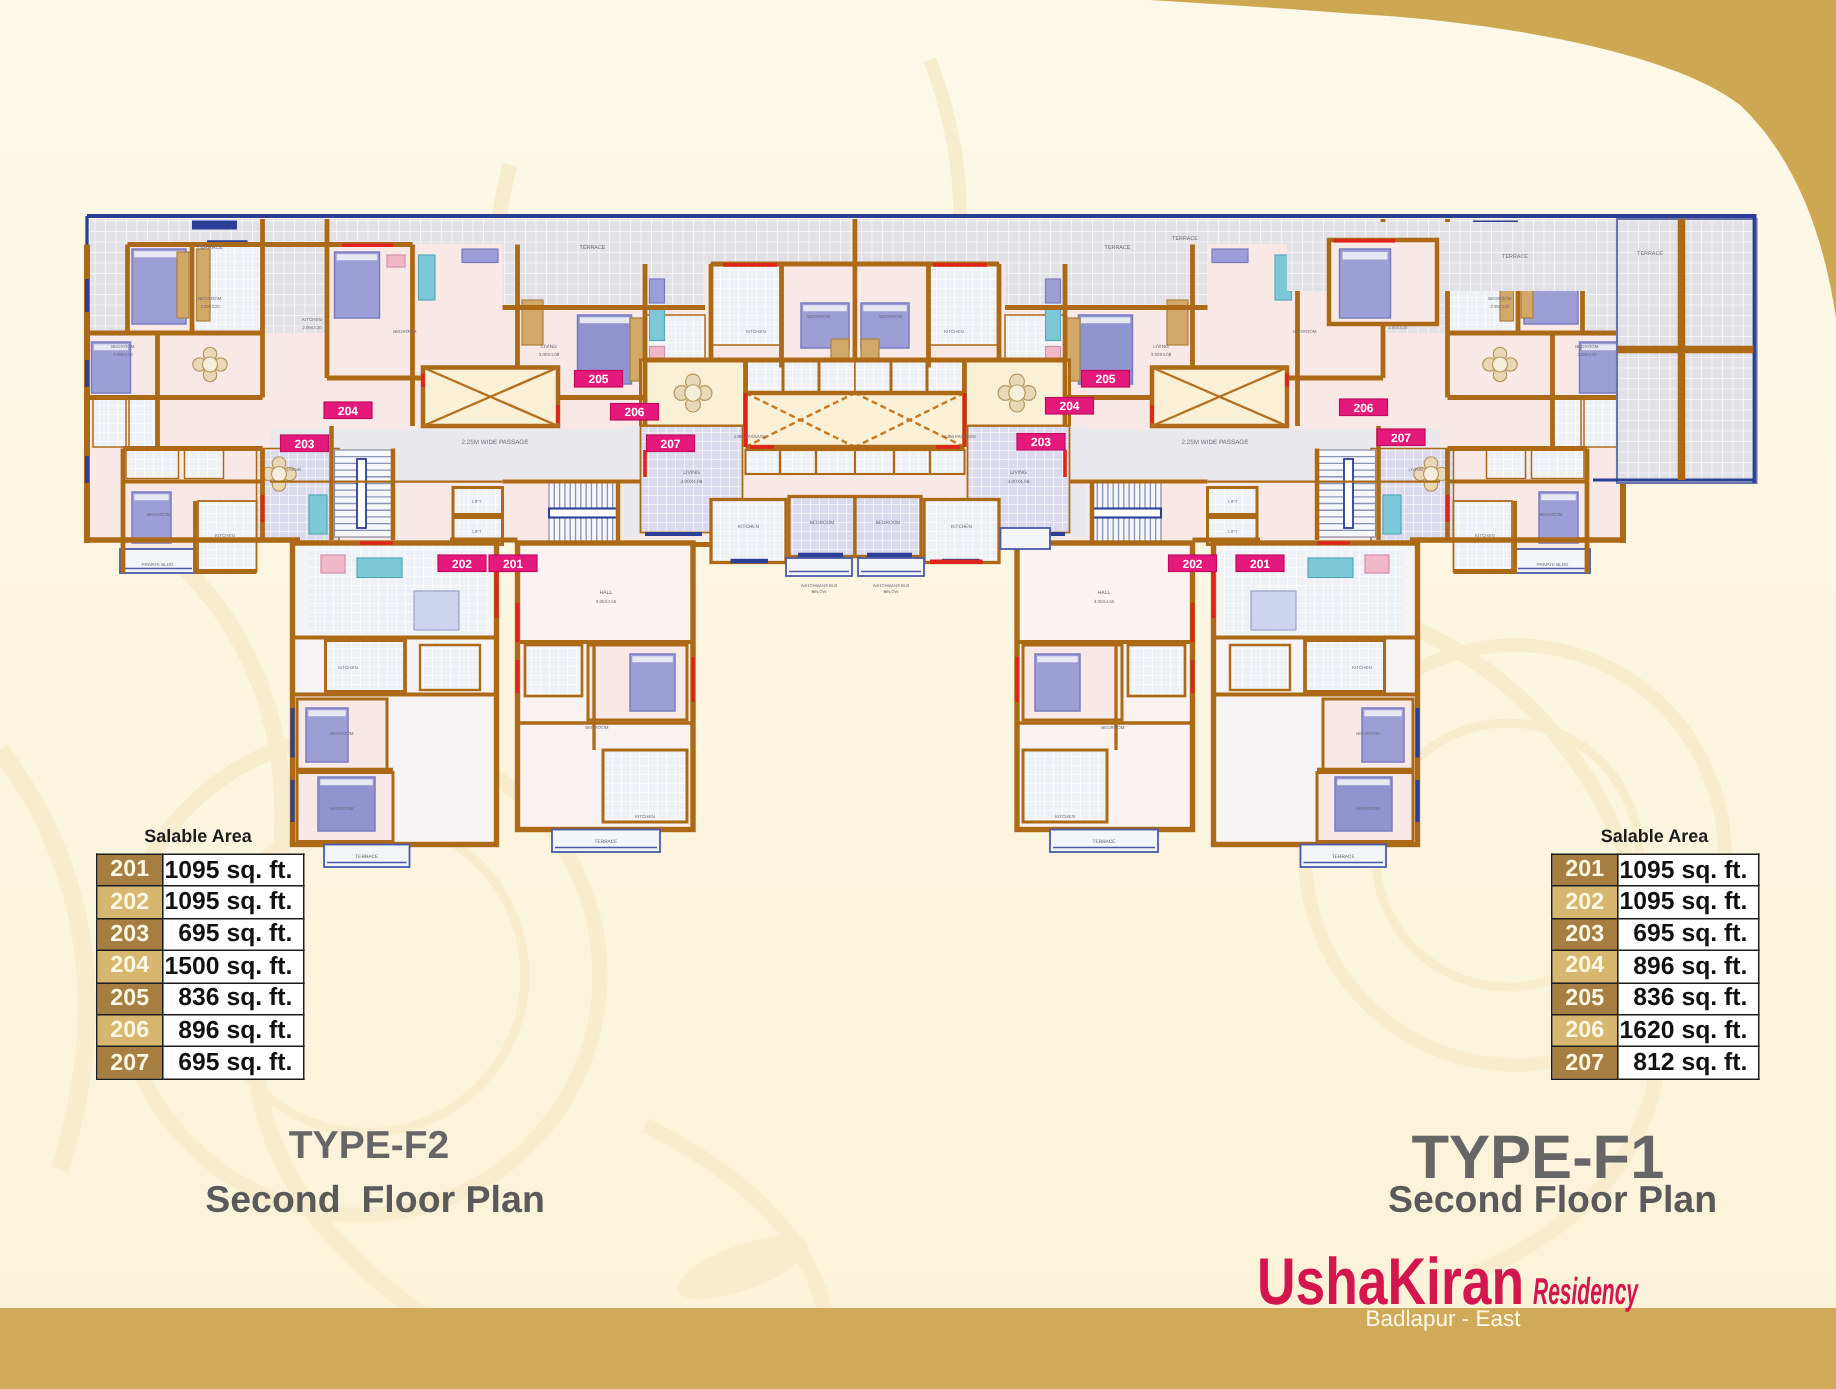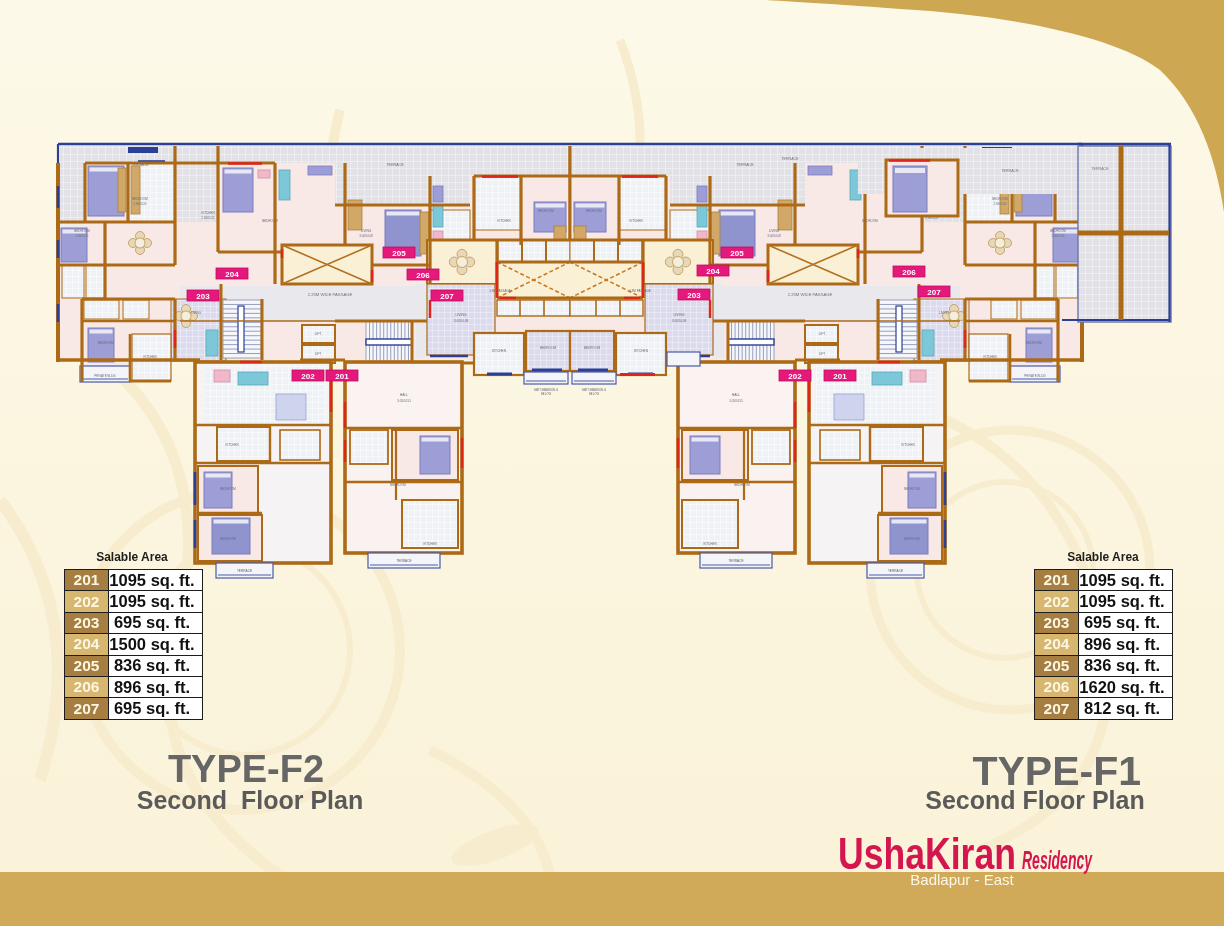--- a/index.html
+++ b/index.html
@@ -1,19 +1,19 @@
 <!DOCTYPE html>
 <html><head><meta charset="utf-8"><style>
 html,body{margin:0;padding:0;}
 body{width:1224px;height:926px;overflow:hidden;font-family:"Liberation Sans",sans-serif;}
 #page{position:relative;width:1224px;height:926px;background:linear-gradient(#fdf9e8,#faf2d8);overflow:hidden;}
 .tbl{position:absolute;border-collapse:collapse;}
 .tbl td{border:1.6px solid #1c1c1c;padding:0;height:20.4px;font-weight:bold;}
 .tbl .num{width:43px;text-align:center;color:#fdf6e2;font-size:15.5px;}
-.tbl .val{width:86px;text-align:center;color:#111;font-size:16.5px;padding-right:7px;background:#fff;}
+.tbl .val{width:86px;text-align:right;color:#111;font-size:16.5px;padding-right:7px;background:#fff;}
 .dark{background:#a67e41;}
 .light{background:#d7b76f;}
 .hdr{position:absolute;font-size:12px;font-weight:bold;color:#1d1d1d;width:140px;text-align:center;}
 </style></head><body>
 <div id="page">
 <svg width="1224" height="926" viewBox="0 0 1224 926" xmlns="http://www.w3.org/2000/svg" style="position:absolute;left:0;top:0">
 <defs>
 <pattern id="patGray" width="7" height="7" patternUnits="userSpaceOnUse">
  <rect width="7" height="7" fill="#e1e1e6"></rect>
  <path d="M0 0H7M0 0V7" stroke="#fafafc" stroke-width="1"></path>
@@ -852,24 +852,24 @@
           <td class="num light">206</td>
           <td class="val">1620&nbsp;sq.&nbsp;ft.</td>
         </tr>
 <tr>
           <td class="num dark">207</td>
           <td class="val">812&nbsp;sq.&nbsp;ft.</td>
         </tr>
 </tbody>
     </table>
 
-<div style="position:absolute;left:146px;top:748px;width:200px;text-align:center;font-size:38px;font-weight:bold;color:#666;letter-spacing:0px;">TYPE-F2</div>
+<div style="position:absolute;left:146px;top:748px;width:200px;text-align:center;font-size:26px;font-weight:bold;color:#666;letter-spacing:0px;">TYPE-F2</div>
 <div style="position:absolute;left:110px;top:786px;width:280px;text-align:center;font-size:25px;font-weight:bold;color:#5a5a5a;">Second&nbsp; Floor Plan</div>
 
-<div style="position:absolute;left:941px;top:748px;width:200px;text-align:right;font-size:41px;font-weight:bold;color:#666;letter-spacing:0px;">TYPE-F1</div>
+<div style="position:absolute;left:941px;top:748px;width:200px;text-align:left;font-size:41px;font-weight:bold;color:#666;letter-spacing:0px;">TYPE-F1</div>
 <div style="position:absolute;left:895px;top:786px;width:280px;text-align:center;font-size:25px;font-weight:bold;color:#5a5a5a;">Second Floor Plan</div>
 
 <svg width="300" height="70" viewBox="0 0 300 70" style="position:absolute;left:830px;top:825px;" xmlns="http://www.w3.org/2000/svg">
 <text x="8" y="44" font-family="Liberation Sans, sans-serif" font-weight="bold" font-size="44" fill="#d4164e" textLength="178" lengthAdjust="spacingAndGlyphs">UshaKiran</text>
 <text x="192" y="44" font-family="Liberation Sans, sans-serif" font-weight="bold" font-style="italic" font-size="25" fill="#d4164e" textLength="70" lengthAdjust="spacingAndGlyphs">Residency</text>
 </svg>
 
 <div style="position:absolute;left:862px;top:871px;width:200px;text-align:center;font-size:15px;color:#fdf8e8;">Badlapur - East</div>
   </div>
 </body></html>

